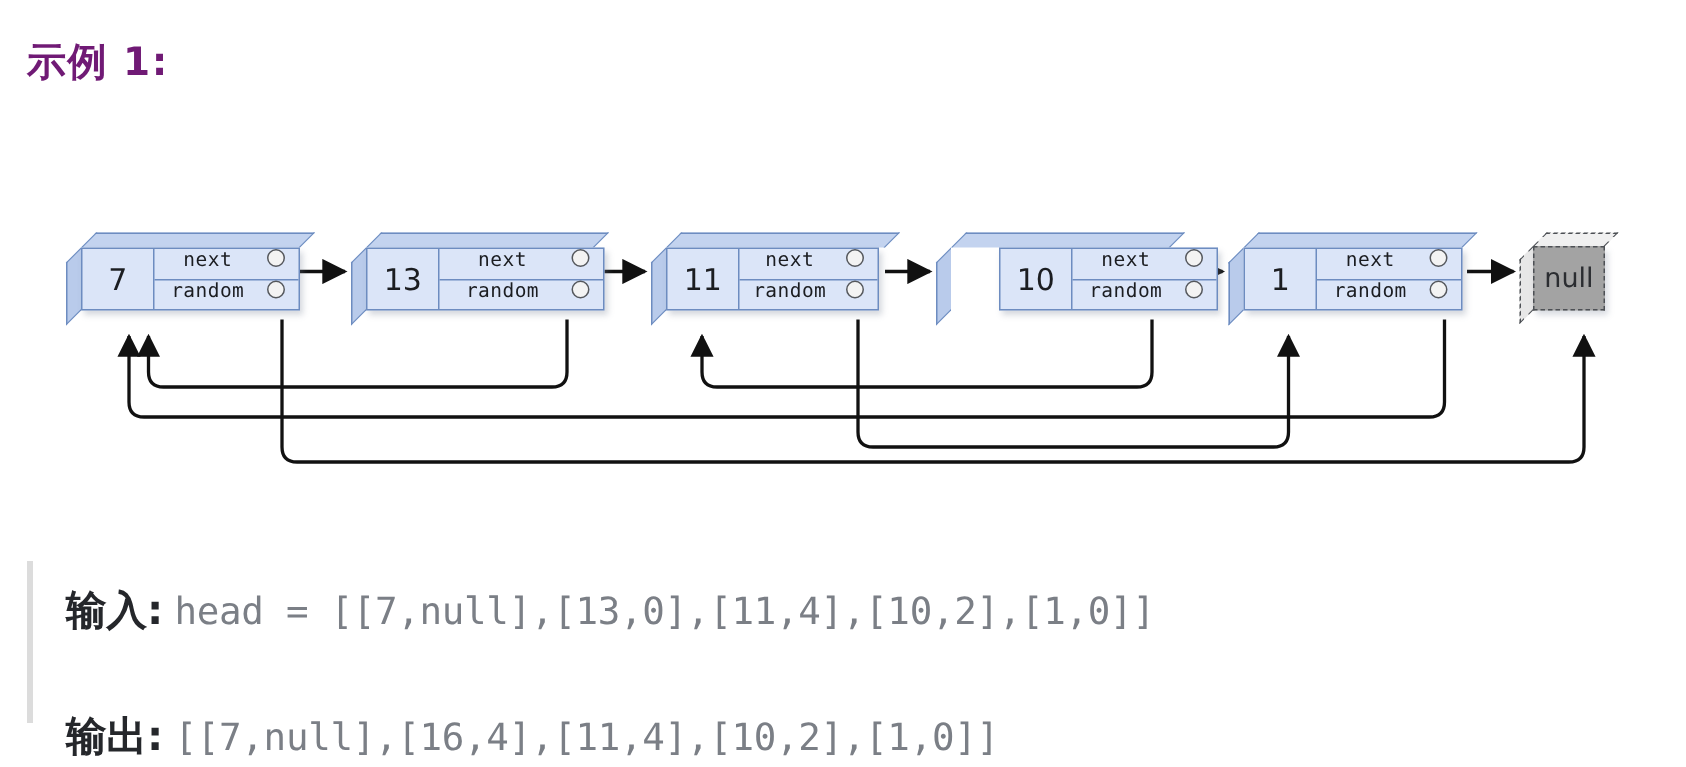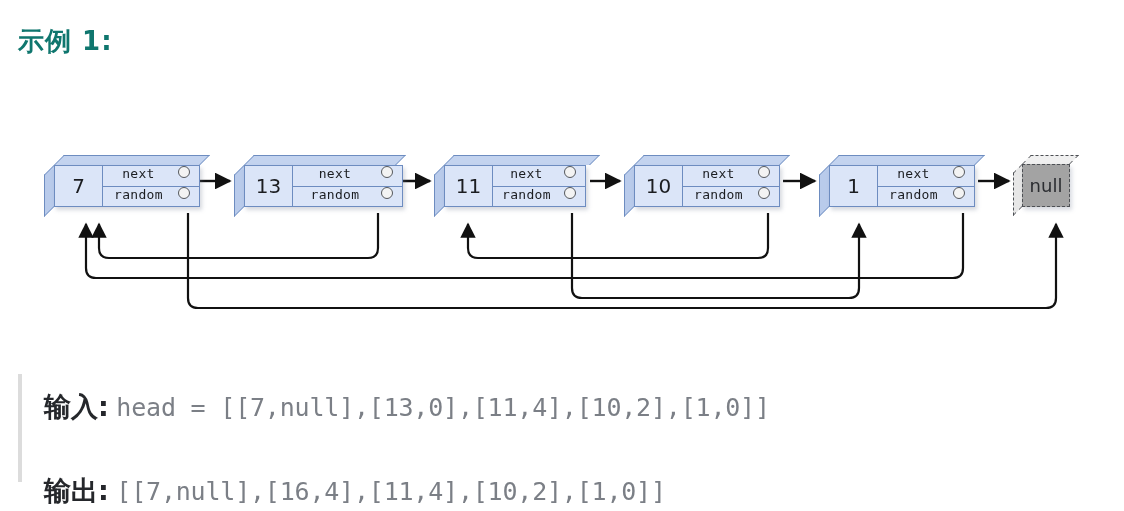--- a/index.html
+++ b/index.html
@@ -10,21 +10,21 @@
     overflow:hidden;
     position:relative;
   }
   #stage{position:absolute;left:0;top:0;width:1124px;height:511px;}
 
   .example-heading{
     position:absolute;
     left:18px; top:24px;
     font-size:26px;
     font-weight:bold;
-    color:#0f766e;
+    color:#701a75;
     letter-spacing:1px;
     font-family:"DejaVu Sans","Liberation Sans",sans-serif;
   }
 
   
   #diagram{position:absolute;left:0;top:0;width:1124px;height:360px;}
   #wires{position:absolute;left:0;top:0;width:1124px;height:360px;}
 
   .node{
     position:absolute;
@@ -241,21 +241,21 @@
             <span class="flabel">random</span>
             <span class="dot"></span>
           </div>
         </div>
       </div>
     </div>
 
     <div class="node" style="left:624px;top:155px;width:156px;">
       <div class="topface" style="width:146px;"></div>
       <div class="leftface"></div>
-      <div class="body" style="width:146px;">
+      <div class="body" style="width:146px;margin-left:32px;">
         <div class="valcell">10</div>
         <div class="fields">
           <div class="frow top">
             <span class="flabel">next</span>
             <span class="dot"></span>
           </div>
           <div class="frow">
             <span class="flabel">random</span>
             <span class="dot"></span>
           </div>

